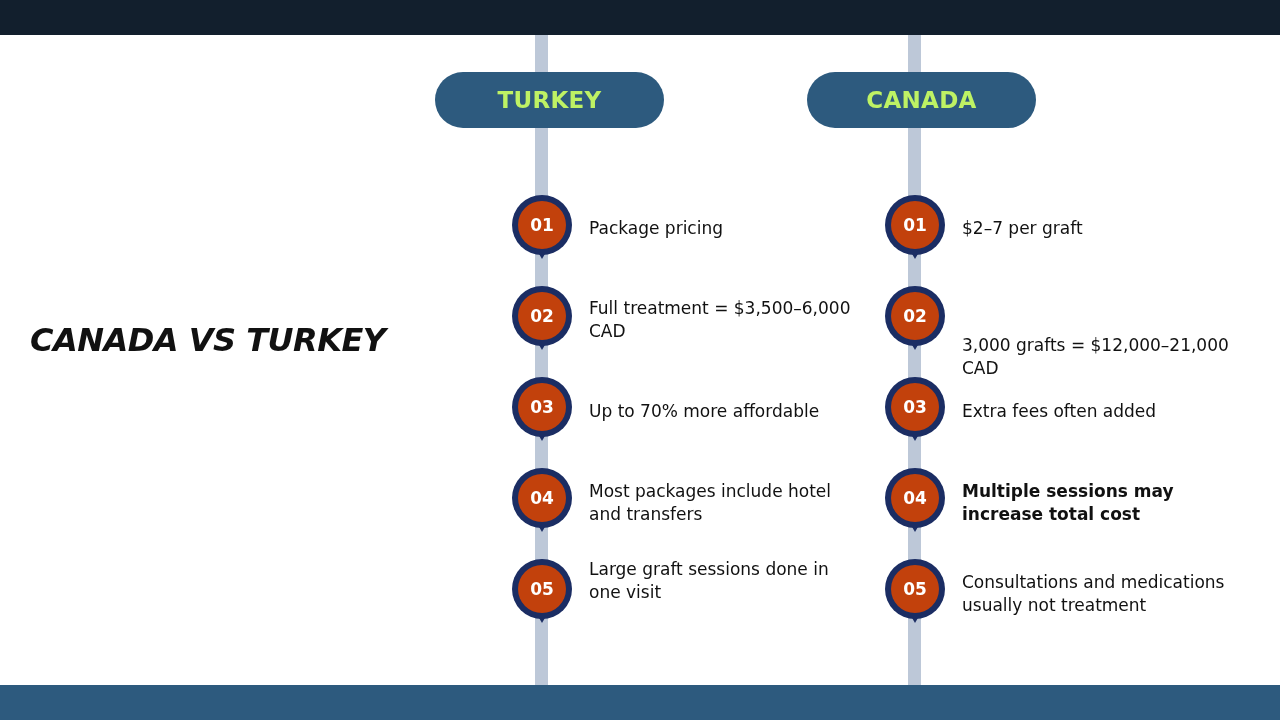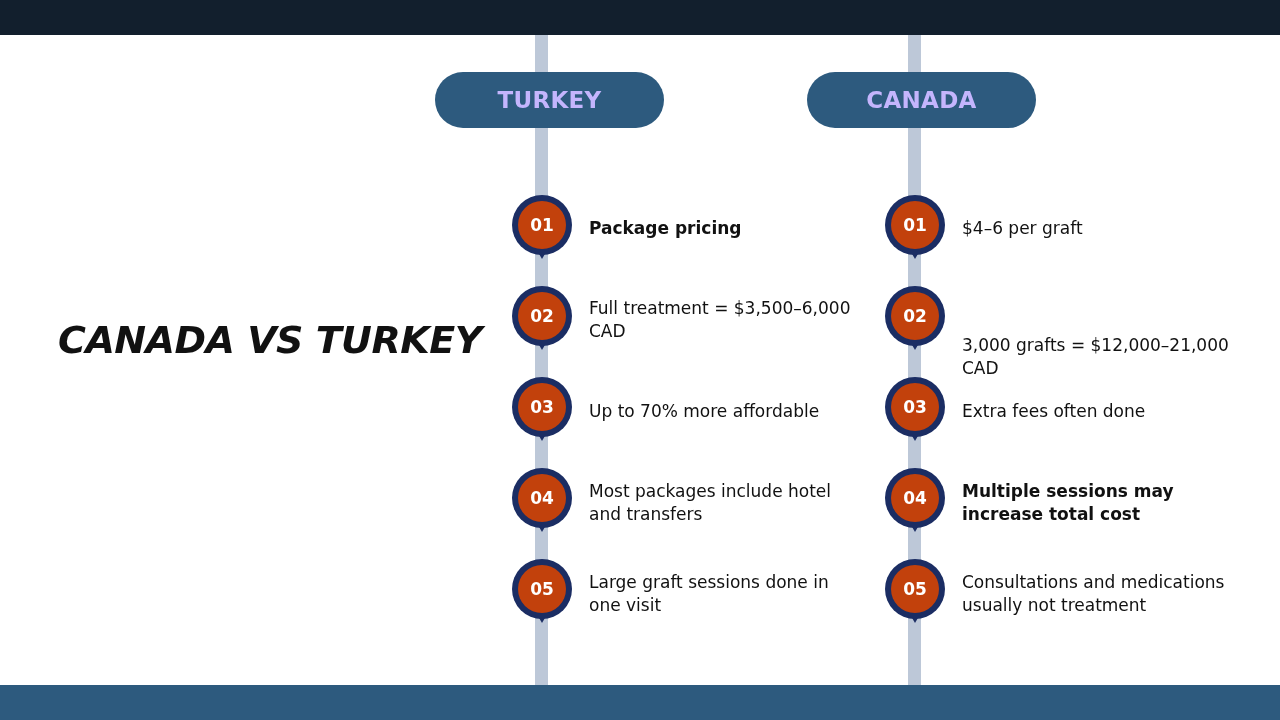--- a/index.html
+++ b/index.html
@@ -2,25 +2,25 @@
 <html><head>
 <meta charset="utf-8">
 <style>
   * { box-sizing: border-box; margin: 0; padding: 0; }
   html, body { width: 1280px; height: 720px; overflow: hidden; background: #ffffff; }
   body { position: relative; font-family: "Liberation Sans", "DejaVu Sans", sans-serif; color: #111; }
   .top-bar { position: absolute; left: 0; top: 0; width: 1280px; height: 35px; background: #121f2d; }
   .bottom-bar { position: absolute; left: 0; top: 685px; width: 1280px; height: 35px; background: #2d5a7e; }
   .rail { position: absolute; top: 35px; width: 13px; height: 650px; background: #bdc8d8; }
   .pill { position: absolute; top: 72px; width: 229px; height: 56px; border-radius: 28px; background: #2d5a7e;
-          color: #c4b5fd; font-weight: bold; font-size: 23px; display: flex; align-items: center; justify-content: center;
+          color: #bef264; font-weight: bold; font-size: 23px; display: flex; align-items: center; justify-content: center;
           letter-spacing: 0.3px; font-family: "DejaVu Sans", sans-serif; }
   .title { position: absolute; left: 30px; top: 318px; }
   .title .line1 { font-size: 38px; font-weight: normal; color: #111; line-height: 44px; font-family: "DejaVu Sans", sans-serif; letter-spacing: -0.5px;}
-  .title .line2 { font-size: 38px; font-weight: bold; font-style: italic; color: #111; line-height: 44px; font-family: "DejaVu Sans", sans-serif; letter-spacing: -0.5px; margin-left: 28px;}
+  .title .line2 { font-size: 32px; font-weight: bold; font-style: italic; color: #111; line-height: 44px; font-family: "DejaVu Sans", sans-serif; letter-spacing: -0.5px;}
   .marker { position: absolute; width: 60px; height: 70px; }
   .marker .outer { position: absolute; left: 0; top: 0; width: 60px; height: 60px; border-radius: 50%; background: #1b2d63; }
   .marker .tip { position: absolute; left: 23px; top: 52px; width: 0; height: 0; border-left: 7px solid transparent; border-right: 7px solid transparent; border-top: 12px solid #1b2d63; }
   .marker .inner { position: absolute; left: 6px; top: 6px; width: 48px; height: 48px; border-radius: 50%; background: #c2410c;
                    color: #fff; font-weight: bold; font-size: 17px; display: flex; align-items: center; justify-content: center;
                    font-family: "DejaVu Sans", sans-serif; }
   .item-text { position: absolute; font-size: 17px; line-height: 23px; color: #111; width: 275px; font-family: "DejaVu Sans", sans-serif; }
 </style>
 </head>
 <body>
@@ -35,21 +35,21 @@
 
 <div class="title">
   <div class="line2">CANADA VS TURKEY</div>
 </div>
 
 <div class="marker" style="left:512px; top:195px;">
   <div class="tip"></div>
   <div class="outer"></div>
   <div class="inner">01</div>
 </div>
-<div class="item-text" style="left:589px; top:217px;font-weight:bold;">Package pricing</div>
+<div class="item-text" style="left:589px; top:217px;">Package pricing</div>
 
 <div class="marker" style="left:512px; top:286px;">
   <div class="tip"></div>
   <div class="outer"></div>
   <div class="inner">02</div>
 </div>
 <div class="item-text" style="left:589px; top:297px;">Full treatment = $3,500–6,000 CAD</div>
 
 <div class="marker" style="left:512px; top:377px;">
   <div class="tip"></div>
@@ -63,42 +63,42 @@
   <div class="outer"></div>
   <div class="inner">04</div>
 </div>
 <div class="item-text" style="left:589px; top:480px;">Most packages include hotel and transfers</div>
 
 <div class="marker" style="left:512px; top:559px;">
   <div class="tip"></div>
   <div class="outer"></div>
   <div class="inner">05</div>
 </div>
-<div class="item-text" style="left:589px; top:571px;">Large graft sessions done in one visit</div>
+<div class="item-text" style="left:589px; top:558px;">Large graft sessions done in one visit</div>
 
 <div class="marker" style="left:885px; top:195px;">
   <div class="tip"></div>
   <div class="outer"></div>
   <div class="inner">01</div>
 </div>
-<div class="item-text" style="left:962px; top:217px; width:290px;">$4–6 per graft</div>
+<div class="item-text" style="left:962px; top:217px; width:290px;">$2–7 per graft</div>
 
 <div class="marker" style="left:885px; top:286px;">
   <div class="tip"></div>
   <div class="outer"></div>
   <div class="inner">02</div>
 </div>
 <div class="item-text" style="left:962px; top:297px; width:290px;margin-top:37px;">3,000 grafts = $12,000–21,000 CAD</div>
 
 <div class="marker" style="left:885px; top:377px;">
   <div class="tip"></div>
   <div class="outer"></div>
   <div class="inner">03</div>
 </div>
-<div class="item-text" style="left:962px; top:400px; width:290px;">Extra fees often done</div>
+<div class="item-text" style="left:962px; top:400px; width:290px;">Extra fees often added</div>
 
 <div class="marker" style="left:885px; top:468px;">
   <div class="tip"></div>
   <div class="outer"></div>
   <div class="inner">04</div>
 </div>
 <div class="item-text" style="left:962px; top:480px; width:290px;font-weight:bold;">Multiple sessions may increase total cost</div>
 
 <div class="marker" style="left:885px; top:559px;">
   <div class="tip"></div>

